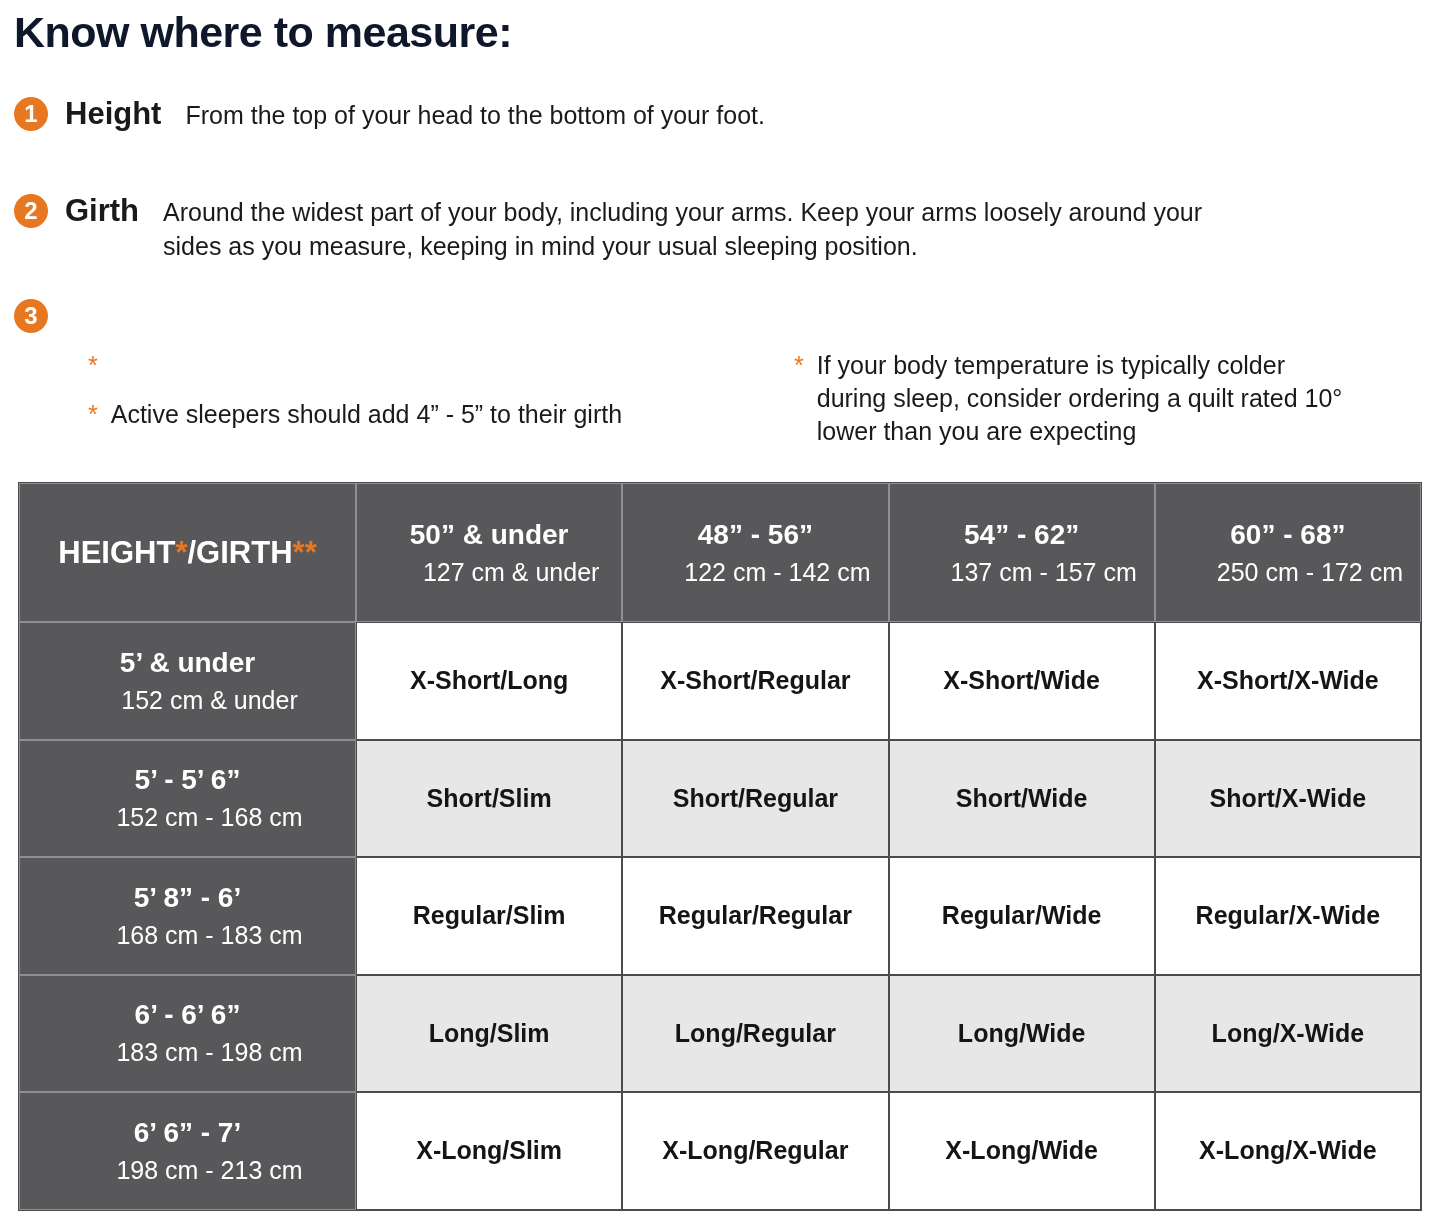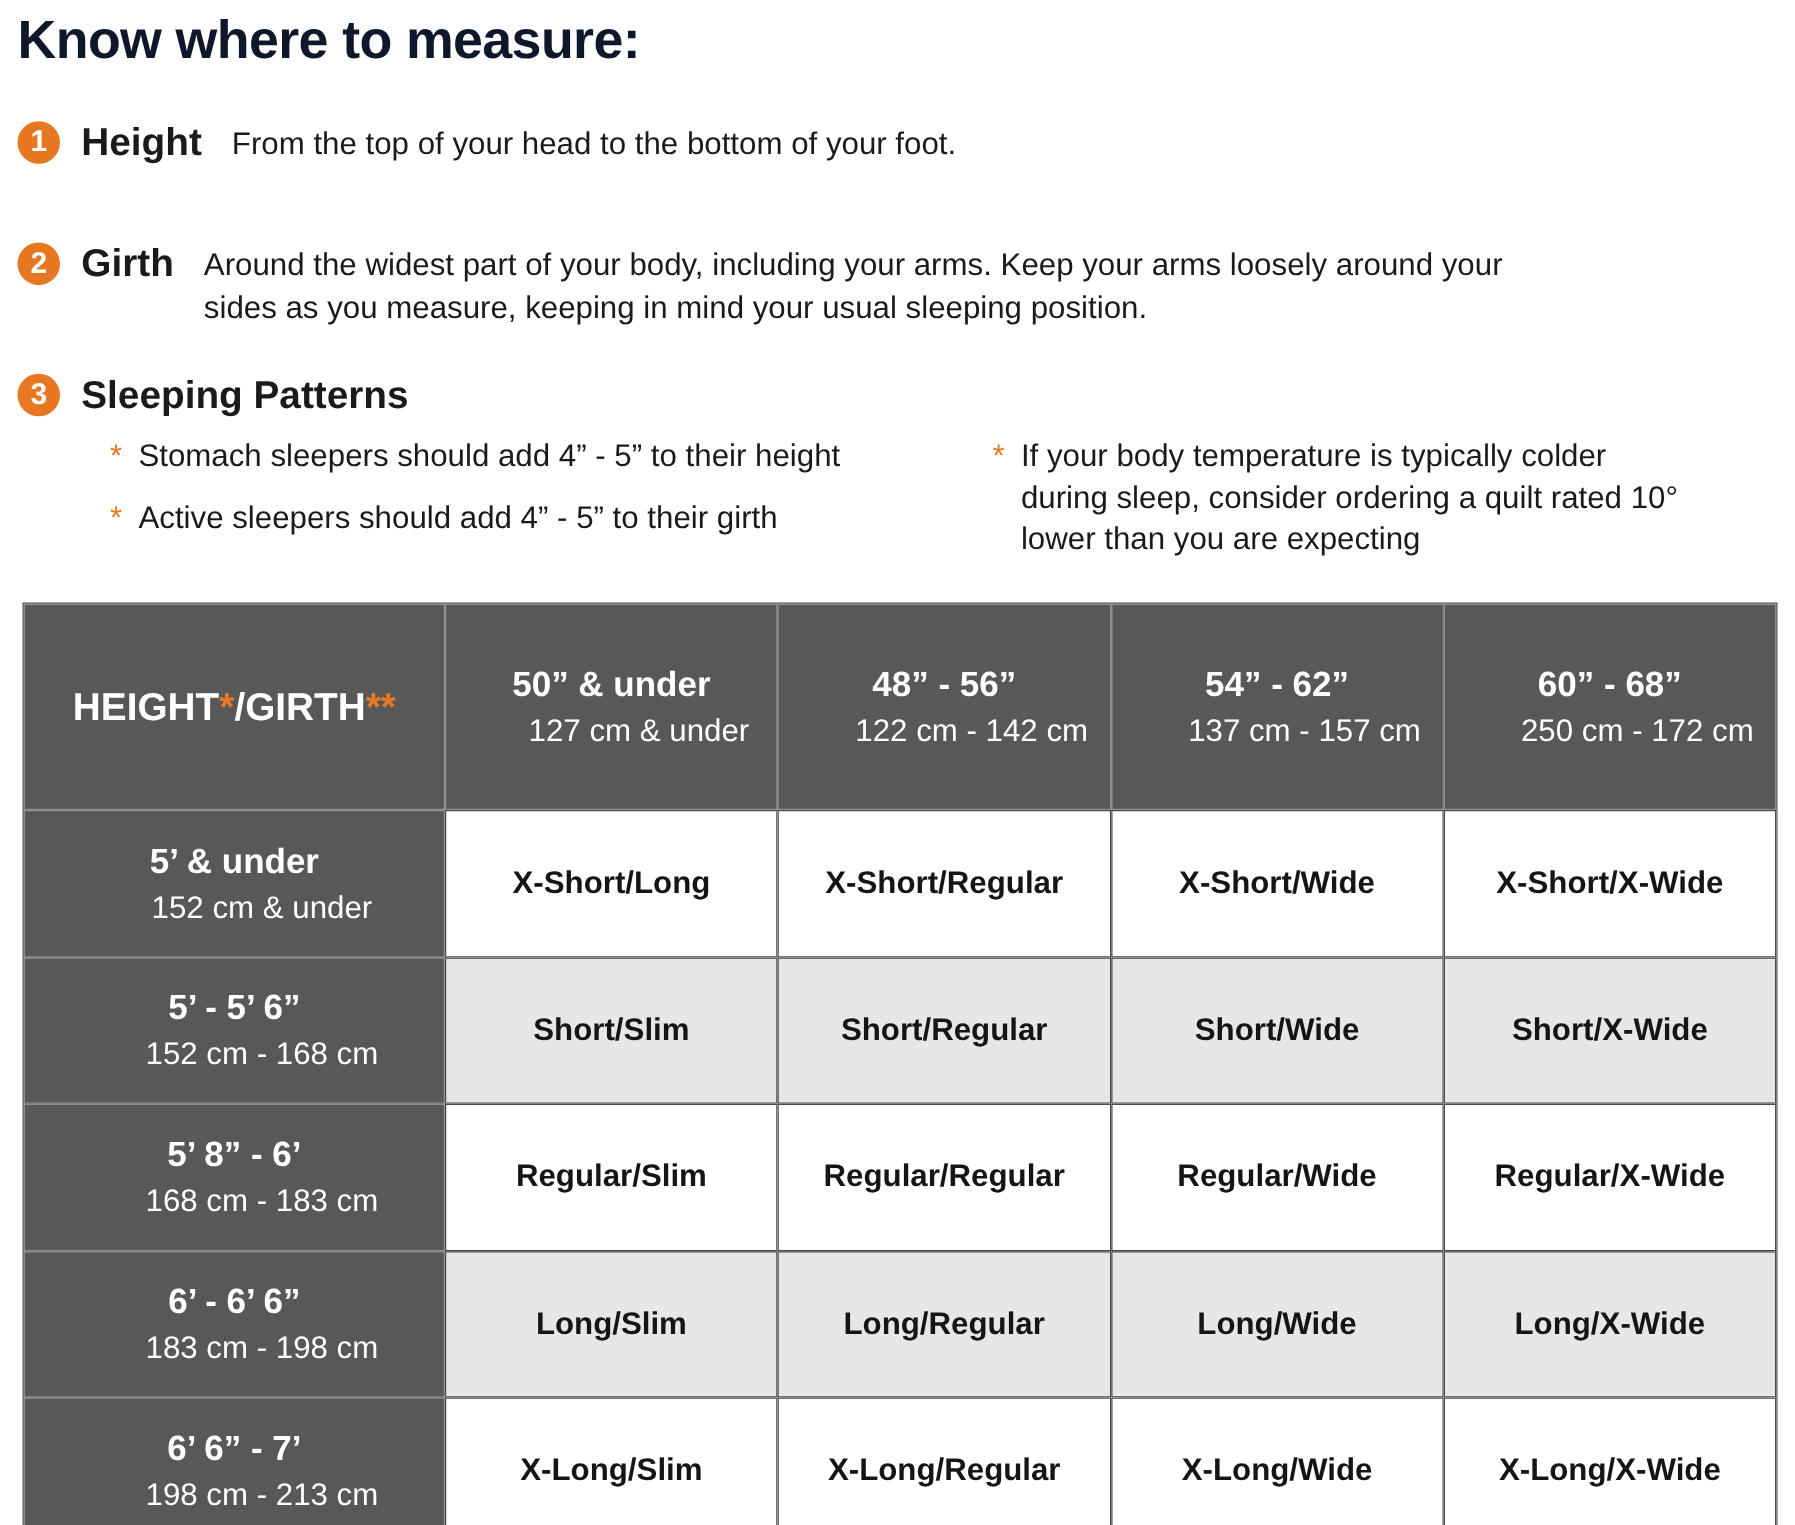--- a/index.html
+++ b/index.html
@@ -61,21 +61,21 @@
     table-layout:fixed;
     width:1404px;
     margin-left:4px;
     border:1.5px solid #4b4b4d;
   }
   .size-table th, .size-table td {
     text-align:center;
     vertical-align:middle;
     border:1.5px solid;
   }
-  .size-table thead tr { height:165px; }
+  .size-table thead tr { height:139px; }
   .size-table tbody tr { height:117.5px; }
   .size-table th {
     background:#58585A;
     color:#ffffff;
     border-color:#8f8f91;
   }
   .size-table td {
     background:#ffffff;
     border-color:#4b4b4d;
     font-size:25px;
@@ -102,28 +102,26 @@
   </div>
 
   <div class="section sec-girth">
     <span class="num-badge">2</span>
     <span class="sec-label">Girth</span>
     <span class="sec-desc">Around the widest part of your body, including your arms. Keep your arms loosely around your sides as you measure, keeping in mind your usual sleeping position.</span>
   </div>
 
   <div class="section sec-sleep">
     <span class="num-badge">3</span>
-    <span class="sec-label">Sleeping Patterns</span>
   </div>
 
   <div class="notes">
     <div class="notes-left">
       <div class="note">
         <span class="note-ast">*</span>
-        <span>Stomach sleepers should add 4” - 5” to their height</span>
       </div>
       <div class="note">
         <span class="note-ast">*</span>
         <span>Active sleepers should add 4” - 5” to their girth</span>
       </div>
     </div>
     <div class="notes-right">
       <div class="note">
         <span class="note-ast">*</span>
         <span>If your body temperature is typically colder during sleep, consider ordering a quilt rated 10° lower than you are expecting</span>

